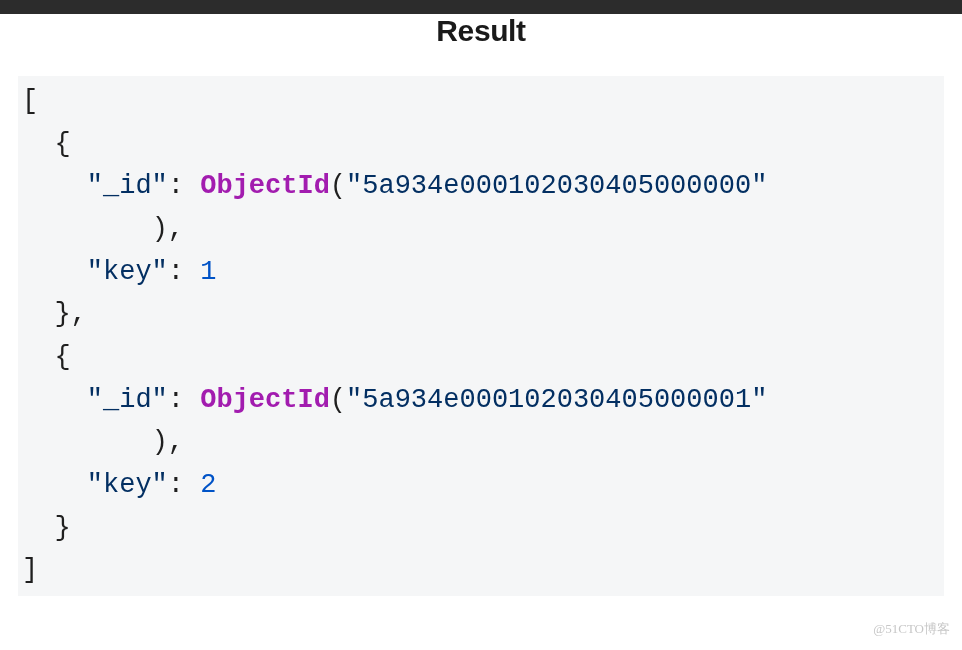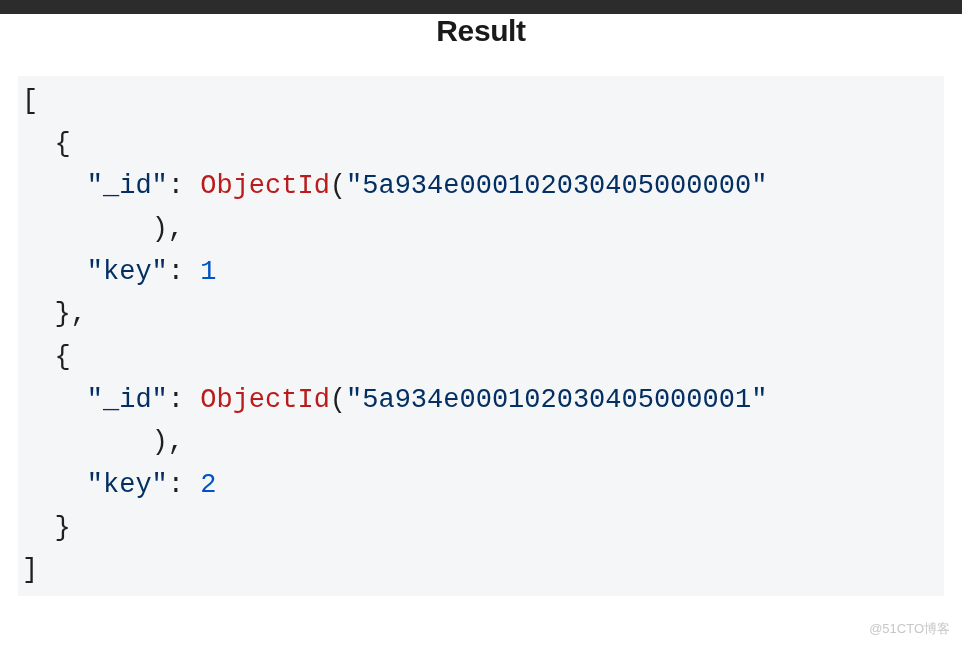--- a/index.html
+++ b/index.html
@@ -37,31 +37,31 @@
       padding: 4px 4px 4px 4px;
       font-family: "SFMono-Regular", Consolas, "Liberation Mono", Menlo, monospace;
       font-size: 27px;
       line-height: 1.58;
       color: #1f1f1f;
       white-space: pre;
       overflow: hidden;
     }
     .tok-punc { color: #1f1f1f; }
     .tok-str-key { color: #032f62; }
-    .tok-func { color: #b91c1c; }
+    .tok-func { color: #a21caf; font-weight: bold; }
     .tok-str { color: #032f62; }
     .tok-num { color: #0053c7; }
     .watermark {
       position: absolute;
       right: 12px;
       bottom: 12px;
       font-size: 13px;
       color: #c7c7c7;
       letter-spacing: 0;
-      font-family: Liberation Sans, sans-serif;
+      font-family: Liberation Serif, serif;
     }
   </style>
 </head>
 <body>
 
 <div class="top-bar"></div>
 
 <div class="content">
   <h2 class="result-heading">Result</h2>
 

